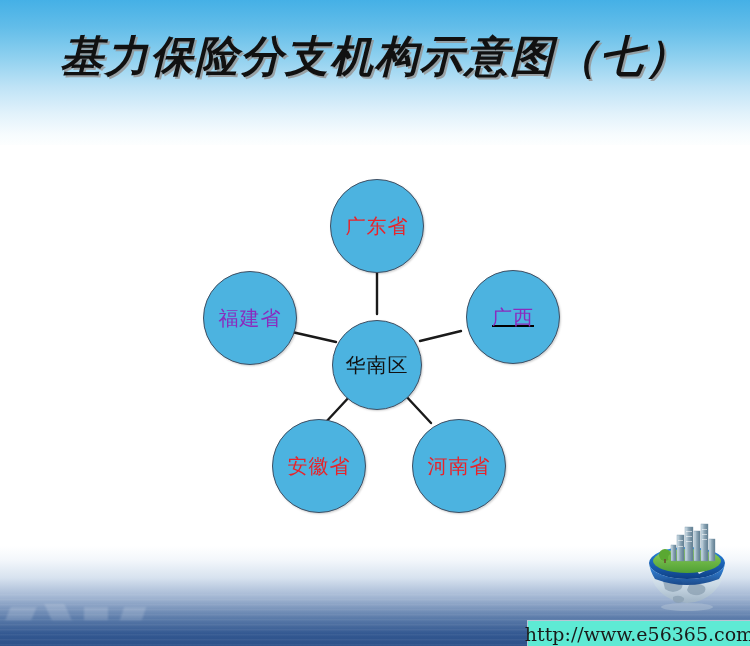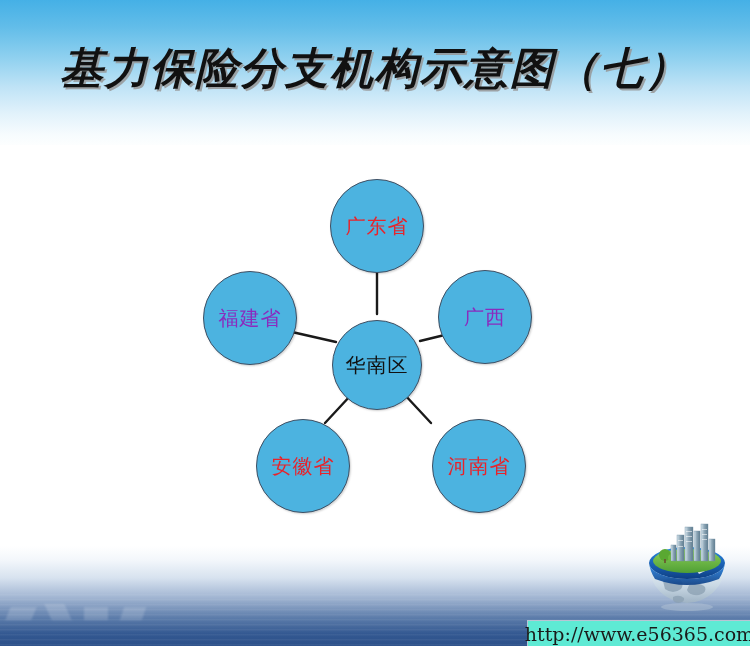--- a/index.html
+++ b/index.html
@@ -88,21 +88,20 @@
     width: 750px;
     text-align: center;
     font-family: Liberation Sans, sans-serif;
     font-size: 43px;
     font-weight: bold;
     font-style: italic;
     letter-spacing: 2px;
     color: #111111;
     text-shadow: 2px 2px 0 rgba(150,150,150,0.85);
     white-space: nowrap;
-    margin-top: 12px;
   }
 
   
   #diagram {
     position: absolute;
     left: 0;
     top: 0;
     width: 750px;
     height: 646px;
   }
@@ -191,29 +190,29 @@
   </div>
 
   <div class="node" style="left:203px; top:271px; width:94px; height:94px;">
     <span class="node-label label-purple">福建省</span>
   </div>
 
   <div class="node" style="left:330px; top:179px; width:94px; height:94px;">
     <span class="node-label label-red">广东省</span>
   </div>
 
-  <div class="node" style="left:438px; top:270px; width:94px; height:94px;">
+  <div class="node" style="left:466px; top:270px; width:94px; height:94px;text-decoration:underline;">
     <span class="node-label label-purple">广西</span>
   </div>
 
-  <div class="node" style="left:256px; top:419px; width:94px; height:94px;">
+  <div class="node" style="left:272px; top:419px; width:94px; height:94px;">
     <span class="node-label label-red">安徽省</span>
   </div>
 
-  <div class="node" style="left:432px; top:419px; width:94px; height:94px;">
+  <div class="node" style="left:412px; top:419px; width:94px; height:94px;">
     <span class="node-label label-red">河南省</span>
   </div>
 
   <svg class="globe" viewBox="0 0 92 96" xmlns="http://www.w3.org/2000/svg">
     <defs>
       <linearGradient id="seaG" x1="0" y1="0" x2="0" y2="1">
         <stop offset="0%" stop-color="#2f8fe0"></stop>
         <stop offset="35%" stop-color="#1f6fc6"></stop>
         <stop offset="100%" stop-color="#0e3f84"></stop>
       </linearGradient>

